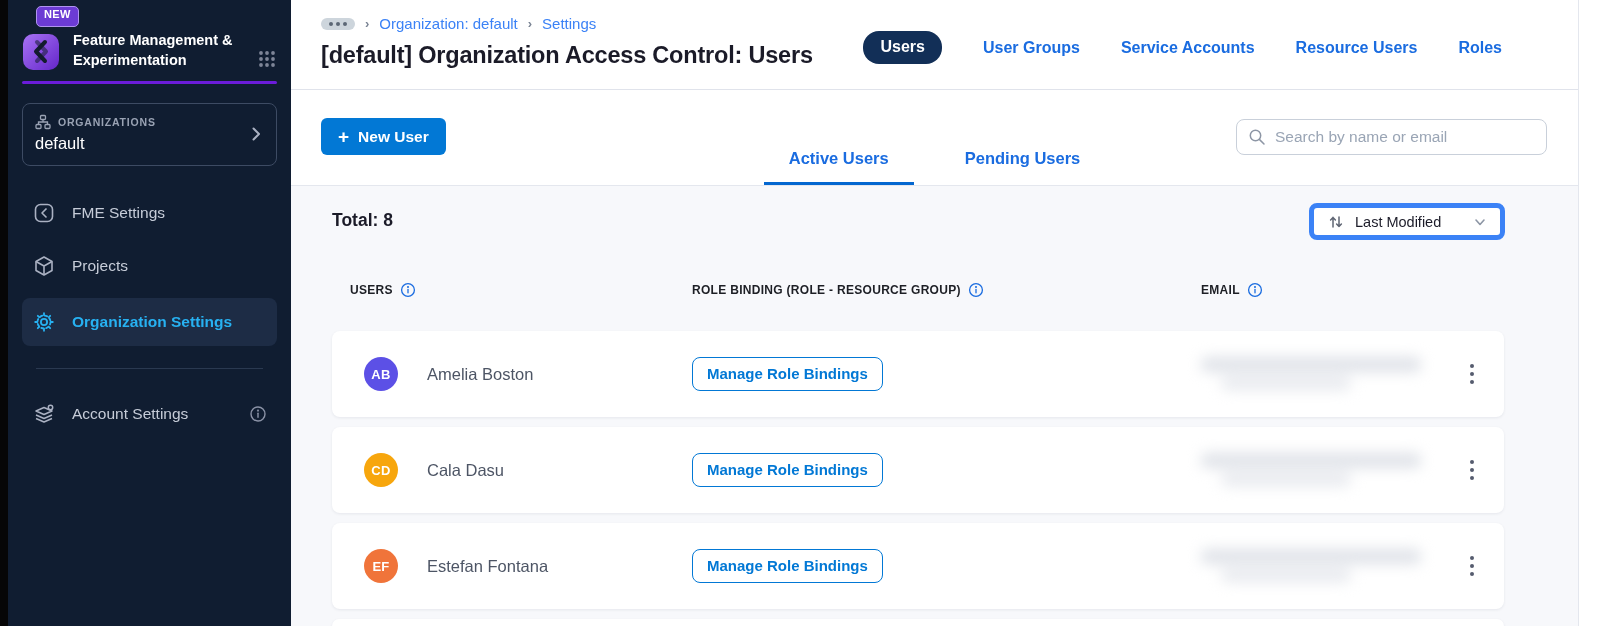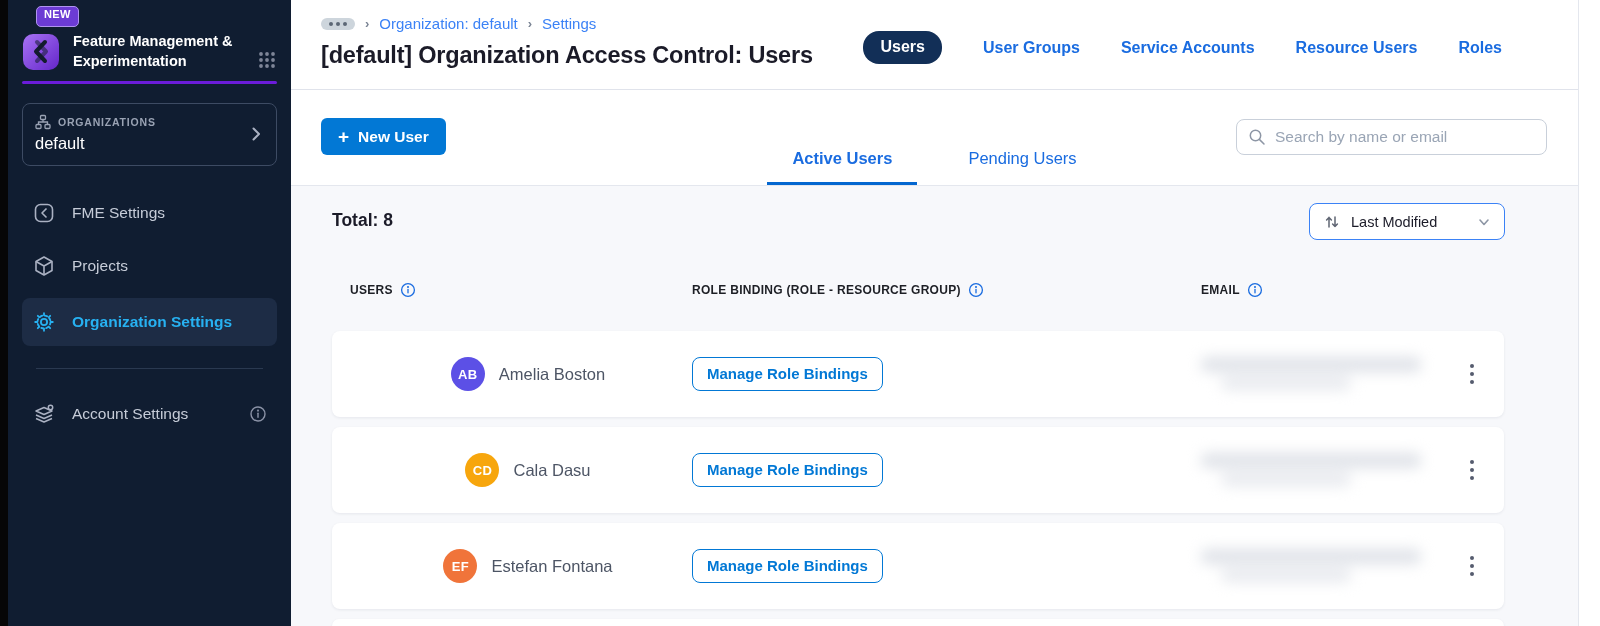--- a/index.html
+++ b/index.html
@@ -9,21 +9,21 @@
 
   
   .edge-strip { position:absolute; left:0; top:0; width:8px; height:626px; background:#060607; }
 
   
   .sidebar { position:absolute; left:8px; top:0; width:283px; height:626px; background:#101d31; }
   .sb-head { position:relative; padding:4px 14px 0 14px; }
   .new-badge { display:inline-block; margin-left:14px; background:#6c3bd4; border:1.5px solid #b093ef;
                border-radius:5px; color:#fff; font-size:11px; font-weight:bold; letter-spacing:.4px;
                padding:1px 7px 6px; }
-  .sb-brand { display:flex; align-items:center; margin-top:3px; }
+  .sb-brand { display:flex; align-items:flex-start; margin-top:3px; }
   .logo { width:38px; height:38px; flex:0 0 38px; margin-top:3px; }
   .brand-title { flex:1; margin-left:13px; color:#fff; font-size:14.5px; font-weight:bold;
                  line-height:1.38; padding-right:4px; }
   .waffle { margin-top:19px; cursor:pointer; }
   .purple-line { height:3px; background:#6b1cd9; margin:10px 14px 0 14px; border-radius:2px; }
 
   .org-box { margin:19px 14px 0 14px; border:1px solid #3d4b63; border-radius:8px;
              padding:10px 12px 12px 12px; display:flex; align-items:center; cursor:pointer; }
   .org-left { flex:1; }
   .org-label-row { display:flex; align-items:center; gap:7px; }
@@ -63,48 +63,48 @@
   .tool-band { position:absolute; left:0; right:0; top:90px; height:96px; background:#fff;
                border-bottom:1px solid #e4e7ee; }
   .btn-primary { position:absolute; left:30px; top:28px; height:37px; background:#0278d5;
                  color:#fff; border:none; border-radius:6px; font-size:15.5px; font-weight:bold;
                  padding:0 17px; display:flex; align-items:center; gap:9px; cursor:pointer;
                  font-family:"Liberation Sans", sans-serif; }
   .btn-primary .plus { font-size:19px; font-weight:bold; line-height:1; margin-top:-1px; }
   .mid-tabs { position:absolute; left:0; right:0; bottom:0; display:flex; justify-content:center;
               gap:26px; }
   .mid-tab { color:#1a6ce0; font-size:16.5px; padding:0 25px 14px; cursor:pointer;
-             border-bottom:3px solid transparent; }
+             border-bottom:3px solid transparent;font-weight:bold; }
   .mid-tab.active { border-bottom-color:#0467d0; font-weight:bold; }
   .search-box { position:absolute; right:31px; top:29px; width:311px; height:36px;
                 border:1px solid #c9d0da; border-radius:8px; background:#fff; display:flex;
                 align-items:center; padding:0 11px; gap:9px; }
   .search-box input { border:none; outline:none; flex:1; font-size:15.5px; color:#333;
                       font-family:"Liberation Sans", sans-serif; }
   .search-box input::placeholder { color:#9aa5b5; }
 
   .table-band { position:absolute; left:0; right:0; top:186px; bottom:0; background:#f7f8fb; }
   .total { position:absolute; left:41px; top:24px; font-size:17.5px; font-weight:bold; color:#1b1b28; }
   .sort-select { position:absolute; right:73px; top:17px; height:37px; min-width:196px;
-                 background:#fff; border:1px solid #3b82f6; border-radius:8px; display:flex;
+                 background:#fff; border:5px solid #3b82f6; border-radius:8px; display:flex;
                  align-items:center; gap:10px; padding:0 13px; cursor:pointer; }
   .sort-label { font-size:14.5px; color:#1b1b28; flex:1; }
 
   .cols-header { position:absolute; left:41px; width:1172px; top:96px; height:18px; }
   .col-h { position:absolute; top:0; display:flex; align-items:center; gap:7px; }
   .col-h span { font-size:12px; font-weight:bold; color:#1d1f25; letter-spacing:.3px; }
   .col-h.c1 { left:18px; } .col-h.c2 { left:360px; } .col-h.c3 { left:869px; }
 
   .cards { position:absolute; left:41px; width:1172px; top:145px; }
   .card { background:#fff; border-radius:8px; height:86px; margin-bottom:10px;
           box-shadow:0 1px 3px rgba(25,35,64,.08); display:grid;
           grid-template-columns:328px 509px 1fr 40px; align-items:center;
           padding:0 24px 0 32px; }
   .card.sliver { height:14px; margin-bottom:0; display:block; }
-  .who { display:flex; align-items:center; gap:14px;justify-content:center; }
+  .who { display:flex; align-items:center; gap:29px; }
   .avatar { width:34px; height:34px; border-radius:50%; color:#fff; font-size:13px; font-weight:bold;
             display:flex; align-items:center; justify-content:center; letter-spacing:.3px; }
   .uname { font-size:16.5px; color:#4d5565; }
   .btn-outline { justify-self:start; background:#fff; border:1.5px solid #0278d5; color:#0278d5;
                  font-size:15px; font-weight:bold; border-radius:8px; padding:7px 14px 8px;
                  cursor:pointer; font-family:"Liberation Sans", sans-serif; }
   .email-redacted { position:relative; width:232px; height:42px; filter:blur(7px); }
   .email-redacted i { position:absolute; display:block; background:#dfe2e8; border-radius:6px; }
   .email-redacted i:nth-child(1) { left:0; top:4px; width:220px; height:15px; }
   .email-redacted i:nth-child(2) { left:20px; top:24px; width:130px; height:13px; background:#e7e9ee; }

